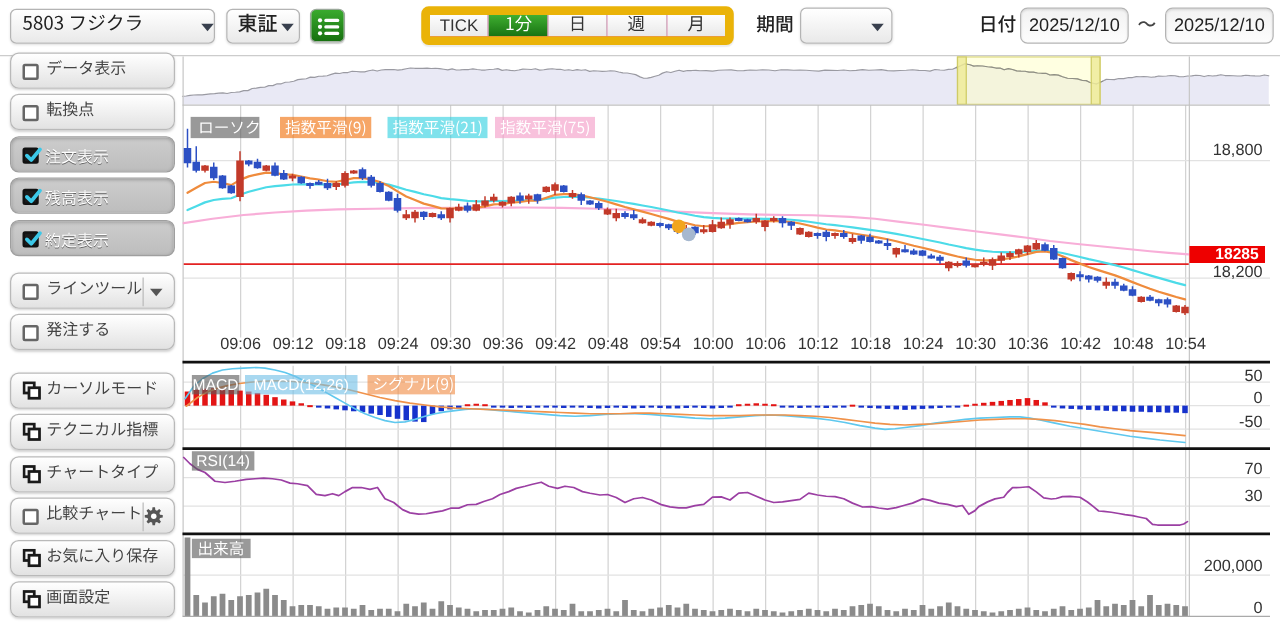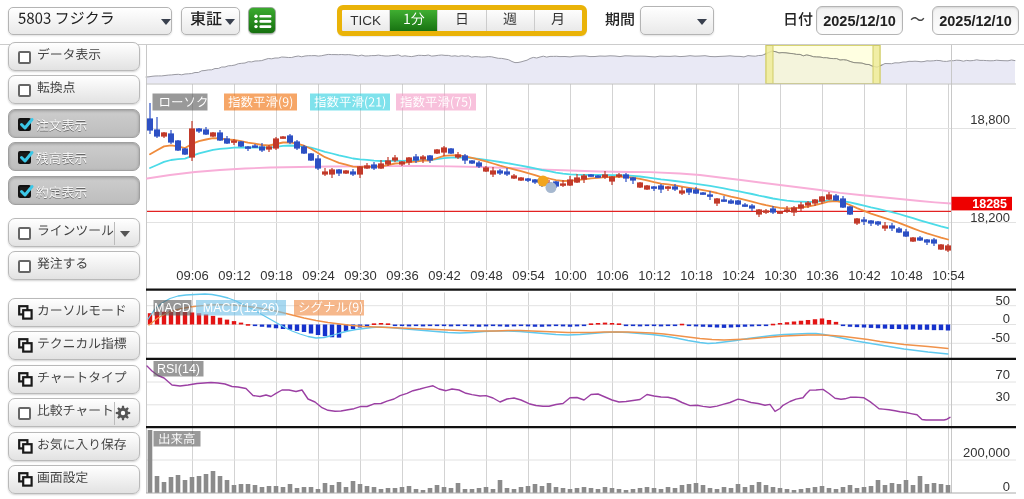--- a/index.html
+++ b/index.html
@@ -1,20 +1,20 @@
 <!DOCTYPE html>
 <html><head><meta charset="utf-8"><style>
 *{margin:0;padding:0;box-sizing:border-box}
 html,body{width:1024px;height:499px;overflow:hidden;background:#fff;font-family:"Liberation Sans",sans-serif}
 #app{position:relative;width:1024px;height:499px}
 .sel{position:absolute;height:28px;border:1px solid #b4b4b4;border-radius:5px;background:linear-gradient(#fff,#e9e9e9);box-shadow:0 1px 2px rgba(0,0,0,.12)}
 .tri{position:absolute;width:0;height:0;border-left:5px solid transparent;border-right:5px solid transparent;border-top:6.5px solid #39404e}
 .cell{flex:1;display:flex;align-items:center;justify-content:center;background:linear-gradient(#fdfdfd,#e9e9e9)}
 .datebox{position:absolute;top:6px;width:87px;height:29px;border:1px solid #b4b4b4;border-radius:6px;background:linear-gradient(#f2f2f2,#fdfdfd);display:flex;align-items:center;justify-content:center;box-shadow:inset 0 1px 2px rgba(0,0,0,.12)}
-.datebox span{font-size:14.5px;font-weight:700;color:#222}
+.datebox span{font-size:14.5px;font-weight:400;color:#222}
 .sbtn{position:absolute;left:8px;width:132px;height:29px;border:1px solid #b9b9b9;border-radius:7px;background:linear-gradient(#ffffff,#e2e2e2);box-shadow:0 1px 2px rgba(0,0,0,.18)}
 .sbtn.on{background:linear-gradient(#cdcdcd,#bdbdbd);border-color:#9f9f9f;box-shadow:inset 0 1px 3px rgba(0,0,0,.25)}
 .cb{position:absolute;left:9px;top:8px;width:13px;height:13px;background:#fff;border:2px solid #666;border-radius:2px}
 .cb.on{background:#1b1b1b;border-color:#111}
 .lbl{position:absolute;top:6px}
 .wic{position:absolute;left:9px;top:6px}
 .rsep{position:absolute;right:24px;top:3px;width:1px;height:23px;background:#bbb}
 </style></head><body>
 <div id="app">
 <div style="position:absolute;left:0;top:44px;width:1024px;height:1px;background:#ccc"></div>
@@ -679,21 +679,21 @@
         <g fill="#fff">
           <circle cx="2" cy="2.2" r="1.7"></circle>
           <circle cx="2" cy="7.4" r="1.7"></circle>
           <circle cx="2" cy="12.6" r="1.7"></circle>
           <rect x="5.4" y="0.9" width="12" height="2.7" rx="1.2"></rect>
           <rect x="5.4" y="6.1" width="12" height="2.7" rx="1.2"></rect>
           <rect x="5.4" y="11.3" width="12" height="2.7" rx="1.2"></rect>
         </g>
       </svg>
     </div>
-    <div style="position:absolute;left:337px;top:5px;width:250px;height:31px;border:5px solid #eab308;border-radius:6px;background:#ec4899;display:flex;overflow:hidden;box-shadow:0 1px 1px rgba(0,0,0,.08)">
+    <div style="position:absolute;left:337px;top:5px;width:250px;height:31px;border:7px solid #eab308;border-radius:6px;background:#ec4899;display:flex;overflow:hidden;box-shadow:0 1px 1px rgba(0,0,0,.08)">
       <div class="cell" style="border-right:1px solid #ccc">
         <span style="font-size:13.5px;color:#333">TICK</span>
       </div>
       <div class="cell" style="border-right:1px solid #ccc;background:linear-gradient(#3fae31,#187312)">
         <svg width="23" height="16" viewBox="-1 0 23 16" style="overflow:visible">
           <path d="M1.2 10.9H6.9V9.9H4.8V0.7H3.8C3.3 1 2.6 1.2 1.7 1.4V2.2H3.5V9.9H1.2Z M12.3 -0.6C11.4 1.6 9.9 3.5 8.1 4.7C8.3 4.9 8.8 5.3 9 5.6C10.8 4.2 12.4 2.1 13.4 -0.2ZM17.2 -0.6 16.2 -0.2C17.2 1.9 19 4.2 20.6 5.4C20.8 5.1 21.2 4.7 21.4 4.5C19.9 3.4 18.1 1.3 17.2 -0.6ZM10.4 4.5V5.5H13.3C12.9 7.9 12.2 10.1 8.8 11.2C9.1 11.4 9.4 11.8 9.5 12.1C13.1 10.8 14 8.3 14.4 5.5H18C17.9 9 17.6 10.4 17.3 10.8C17.1 10.9 17 11 16.7 11C16.4 11 15.5 11 14.6 10.9C14.8 11.2 14.9 11.6 14.9 11.9C15.8 12 16.7 12 17.2 12C17.6 11.9 17.9 11.8 18.2 11.5C18.7 10.9 18.9 9.3 19.1 5C19.1 4.8 19.1 4.5 19.1 4.5Z" fill="#fff" transform="translate(0,0)"></path>
         </svg>
       </div>
       <div class="cell" style="border-right:1px solid #ccc">
         <svg width="16" height="16" viewBox="-1 0 16 16" style="overflow:visible">

